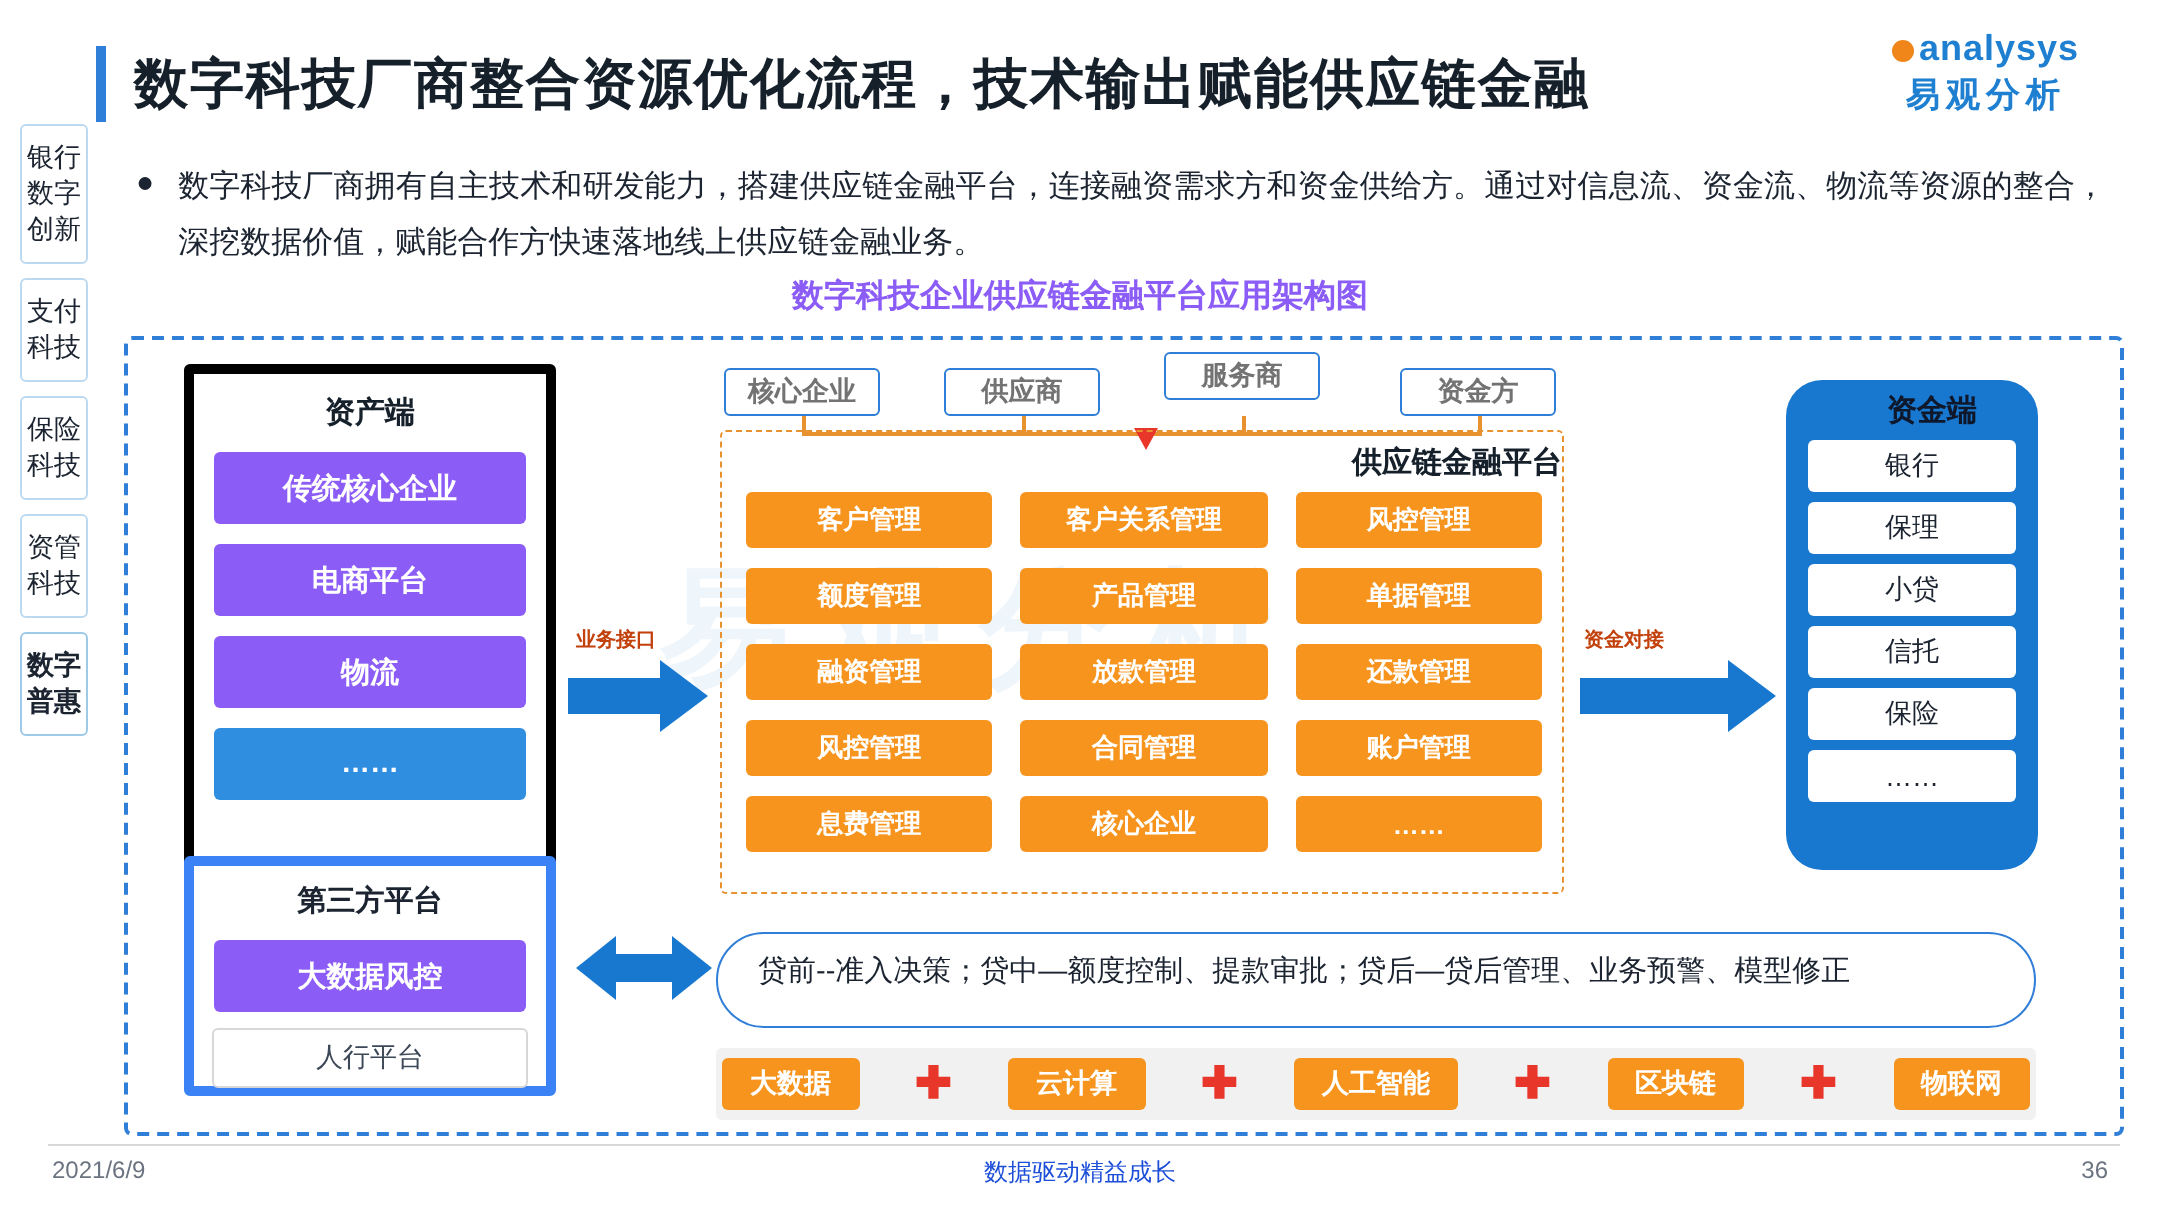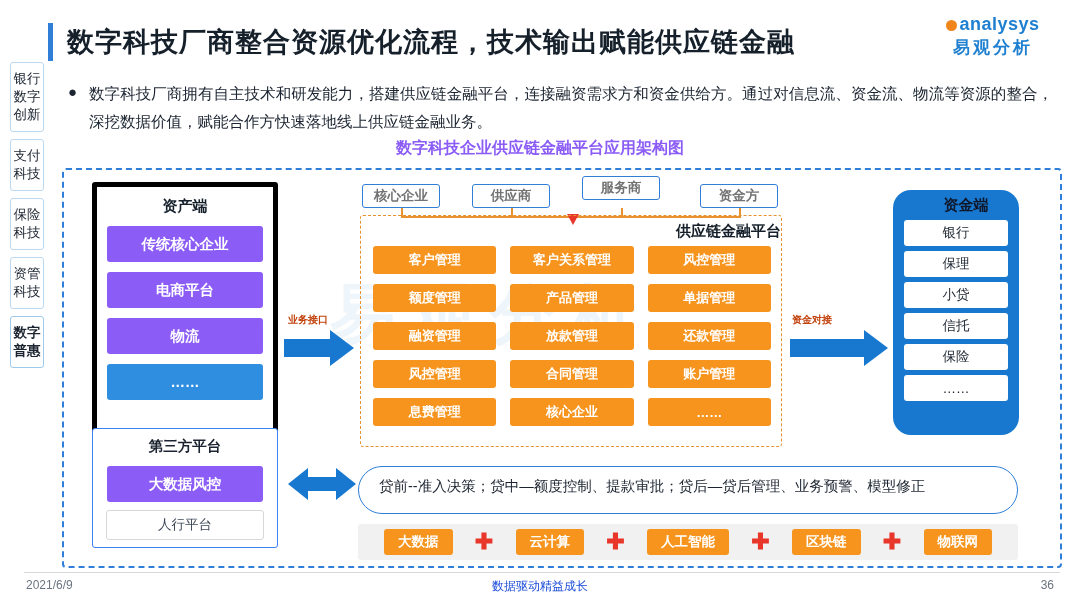--- a/index.html
+++ b/index.html
@@ -193,21 +193,21 @@
   .blue-item.light {
     background: #2f8ee0;
   }
 
   .third-box {
     position: absolute;
     left: 92px;
     top: 428px;
     width: 186px;
     height: 120px;
-    border: 1px solid #3b82f6;
+    border: 5px solid #3b82f6;
     border-radius: 3px;
     background: #fff;
     box-sizing: border-box;
   }
   .third-title {
     text-align: center;
     font-size: 14.5px;
     font-weight: bold;
     margin-top: 8px;
   }
@@ -352,21 +352,21 @@
     position: absolute;
     left: 358px;
     top: 524px;
     width: 660px;
     height: 36px;
     background: #f1f1f1;
     border-radius: 3px;
     display: flex;
     align-items: center;
     justify-content: space-between;
-    padding: 0 26px;
+    padding: 0 3px;
     box-sizing: border-box;
   }
   .tech-chip {
     background: #f6941d;
     color: #fff;
     font-size: 13.5px;
     font-weight: bold;
     border-radius: 3px;
     padding: 4px 14px;
   }

